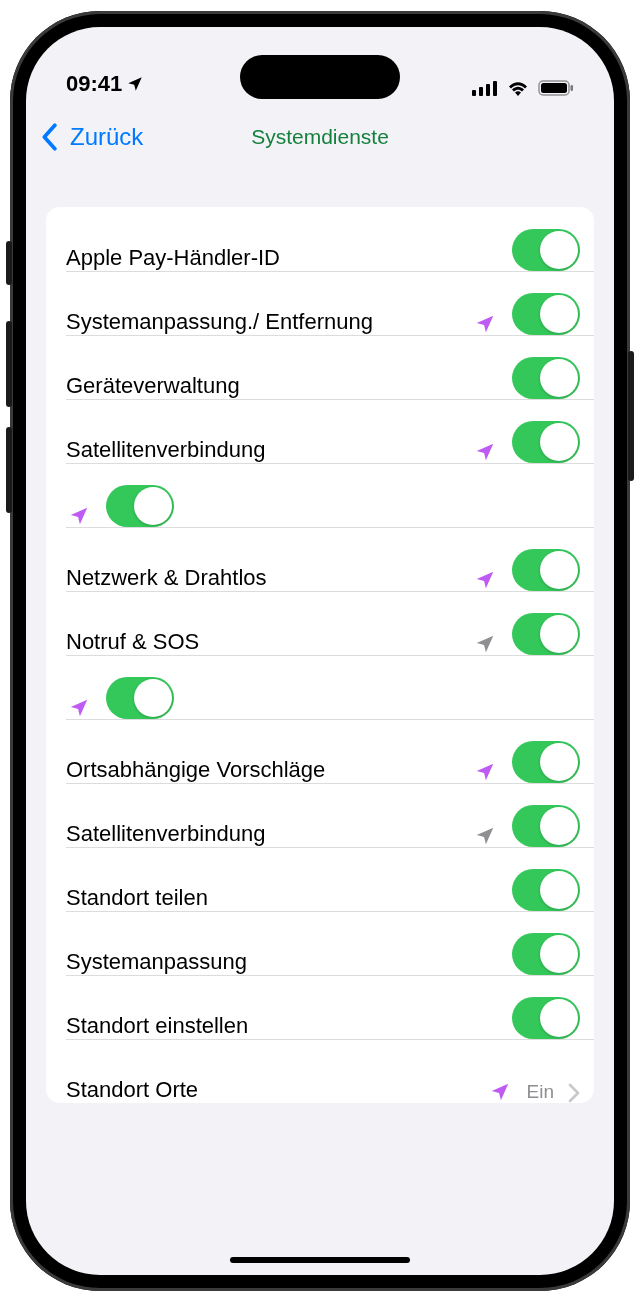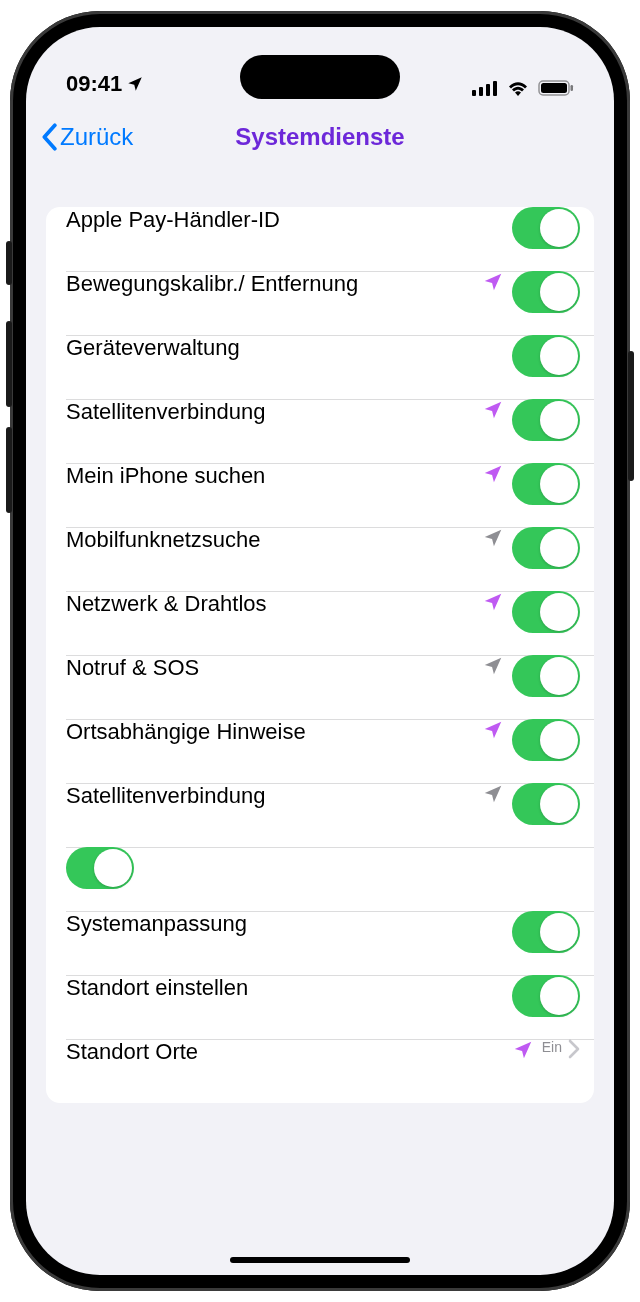--- a/index.html
+++ b/index.html
@@ -57,51 +57,52 @@
   .nav-bar {
     height: 64px;
     display: flex;
     align-items: center;
     position: relative;
     padding: 0 14px;
   }
   .back-btn {
     display: flex;
     align-items: flex-end;
-    gap: 2px;
+    gap: 12px;
     color: #007aff;
     font-size: 24px;
     font-weight: 400;
   }
   .back-chevron svg { display: block; }
   .nav-title {
     position: absolute;
     left: 50%;
     transform: translateX(-50%);
-    font-size: 24px;
-    font-weight: 700;
-    color: #6d28d9;
+    font-size: 21px;
+    font-weight: 400;
+    color: #15803d;
   }
   .content {
     flex: 1;
     overflow: hidden;
     padding: 38px 20px 0 20px;
   }
   .list {
     background: #fff;
     border-radius: 14px;
     overflow: hidden;
   }
   .row {
     display: flex;
-    align-items: flex-start;
+    align-items: flex-end;
     height: 64px;
     padding-left: 20px;
     padding-right: 14px;
     position: relative;
+    gap: 8px;
   }
   .row + .row::before {
     content: "";
     position: absolute;
     top: 0;
     left: 20px;
     right: 0;
     height: 1px;
     background: rgba(60,60,67,0.18);
   }
@@ -133,21 +134,21 @@
     position: absolute;
     width: 38px;
     height: 38px;
     background: #fff;
     border-radius: 50%;
     top: 2px;
     right: 2px;
     box-shadow: 0 1px 3px rgba(0,0,0,0.2);
   }
   .row-value {
-    font-size: 14px;
+    font-size: 19px;
     color: #8e8e93;
     margin-right: 6px;
   }
   .disclosure svg { display: block; }
   .home-indicator {
     position: absolute;
     bottom: 12px;
     left: 50%;
     transform: translateX(-50%);
     width: 180px;
@@ -221,21 +222,21 @@
       <div class="nav-title">Systemdienste</div>
     </div>
 
     <div class="content">
       <div class="list" id="list">
           <div class="row">
             <div class="row-label">Apple Pay-Händler-ID</div>
             <div class="toggle"></div>
           </div>
           <div class="row">
-            <div class="row-label">Bewegungskalibr./ Entfernung</div>
+            <div class="row-label">Systemanpassung./ Entfernung</div>
             <div class="row-indicator">
               <svg width="22" height="22" viewBox="0 0 24 24">
                 <path d="M3 11 L21 3 L13 21 L11 13 Z" fill="#bf5af2"></path>
               </svg>
             </div>
             <div class="toggle"></div>
           </div>
           <div class="row">
             <div class="row-label">Geräteverwaltung</div>
             <div class="toggle"></div>
@@ -243,74 +244,73 @@
           <div class="row">
             <div class="row-label">Satellitenverbindung</div>
             <div class="row-indicator">
               <svg width="22" height="22" viewBox="0 0 24 24">
                 <path d="M3 11 L21 3 L13 21 L11 13 Z" fill="#bf5af2"></path>
               </svg>
             </div>
             <div class="toggle"></div>
           </div>
           <div class="row">
-            <div class="row-label">Mein iPhone suchen</div>
-            <div class="row-indicator">
-              <svg width="22" height="22" viewBox="0 0 24 24">
-                <path d="M3 11 L21 3 L13 21 L11 13 Z" fill="#bf5af2"></path>
-              </svg>
-            </div>
-            <div class="toggle"></div>
-          </div>
-          <div class="row">
-            <div class="row-label">Mobilfunknetzsuche</div>
+            <div class="row-indicator">
+              <svg width="22" height="22" viewBox="0 0 24 24">
+                <path d="M3 11 L21 3 L13 21 L11 13 Z" fill="#bf5af2"></path>
+              </svg>
+            </div>
+            <div class="toggle"></div>
+          </div>
+          <div class="row">
+            <div class="row-label">Netzwerk &amp; Drahtlos</div>
+            <div class="row-indicator">
+              <svg width="22" height="22" viewBox="0 0 24 24">
+                <path d="M3 11 L21 3 L13 21 L11 13 Z" fill="#bf5af2"></path>
+              </svg>
+            </div>
+            <div class="toggle"></div>
+          </div>
+          <div class="row">
+            <div class="row-label">Notruf &amp; SOS</div>
             <div class="row-indicator">
               <svg width="22" height="22" viewBox="0 0 24 24">
                 <path d="M3 11 L21 3 L13 21 L11 13 Z" fill="#8e8e93"></path>
               </svg>
             </div>
             <div class="toggle"></div>
           </div>
           <div class="row">
-            <div class="row-label">Netzwerk &amp; Drahtlos</div>
-            <div class="row-indicator">
-              <svg width="22" height="22" viewBox="0 0 24 24">
-                <path d="M3 11 L21 3 L13 21 L11 13 Z" fill="#bf5af2"></path>
-              </svg>
-            </div>
-            <div class="toggle"></div>
-          </div>
-          <div class="row">
-            <div class="row-label">Notruf &amp; SOS</div>
+            <div class="row-indicator">
+              <svg width="22" height="22" viewBox="0 0 24 24">
+                <path d="M3 11 L21 3 L13 21 L11 13 Z" fill="#bf5af2"></path>
+              </svg>
+            </div>
+            <div class="toggle"></div>
+          </div>
+          <div class="row">
+            <div class="row-label">Ortsabhängige Vorschläge</div>
+            <div class="row-indicator">
+              <svg width="22" height="22" viewBox="0 0 24 24">
+                <path d="M3 11 L21 3 L13 21 L11 13 Z" fill="#bf5af2"></path>
+              </svg>
+            </div>
+            <div class="toggle"></div>
+          </div>
+          <div class="row">
+            <div class="row-label">Satellitenverbindung</div>
             <div class="row-indicator">
               <svg width="22" height="22" viewBox="0 0 24 24">
                 <path d="M3 11 L21 3 L13 21 L11 13 Z" fill="#8e8e93"></path>
               </svg>
             </div>
             <div class="toggle"></div>
           </div>
           <div class="row">
-            <div class="row-label">Ortsabhängige Hinweise</div>
-            <div class="row-indicator">
-              <svg width="22" height="22" viewBox="0 0 24 24">
-                <path d="M3 11 L21 3 L13 21 L11 13 Z" fill="#bf5af2"></path>
-              </svg>
-            </div>
-            <div class="toggle"></div>
-          </div>
-          <div class="row">
-            <div class="row-label">Satellitenverbindung</div>
-            <div class="row-indicator">
-              <svg width="22" height="22" viewBox="0 0 24 24">
-                <path d="M3 11 L21 3 L13 21 L11 13 Z" fill="#8e8e93"></path>
-              </svg>
-            </div>
-            <div class="toggle"></div>
-          </div>
-          <div class="row">
+            <div class="row-label">Standort teilen</div>
             <div class="toggle"></div>
           </div>
           <div class="row">
             <div class="row-label">Systemanpassung</div>
             <div class="toggle"></div>
           </div>
           <div class="row">
             <div class="row-label">Standort einstellen</div>
             <div class="toggle"></div>
           </div>

